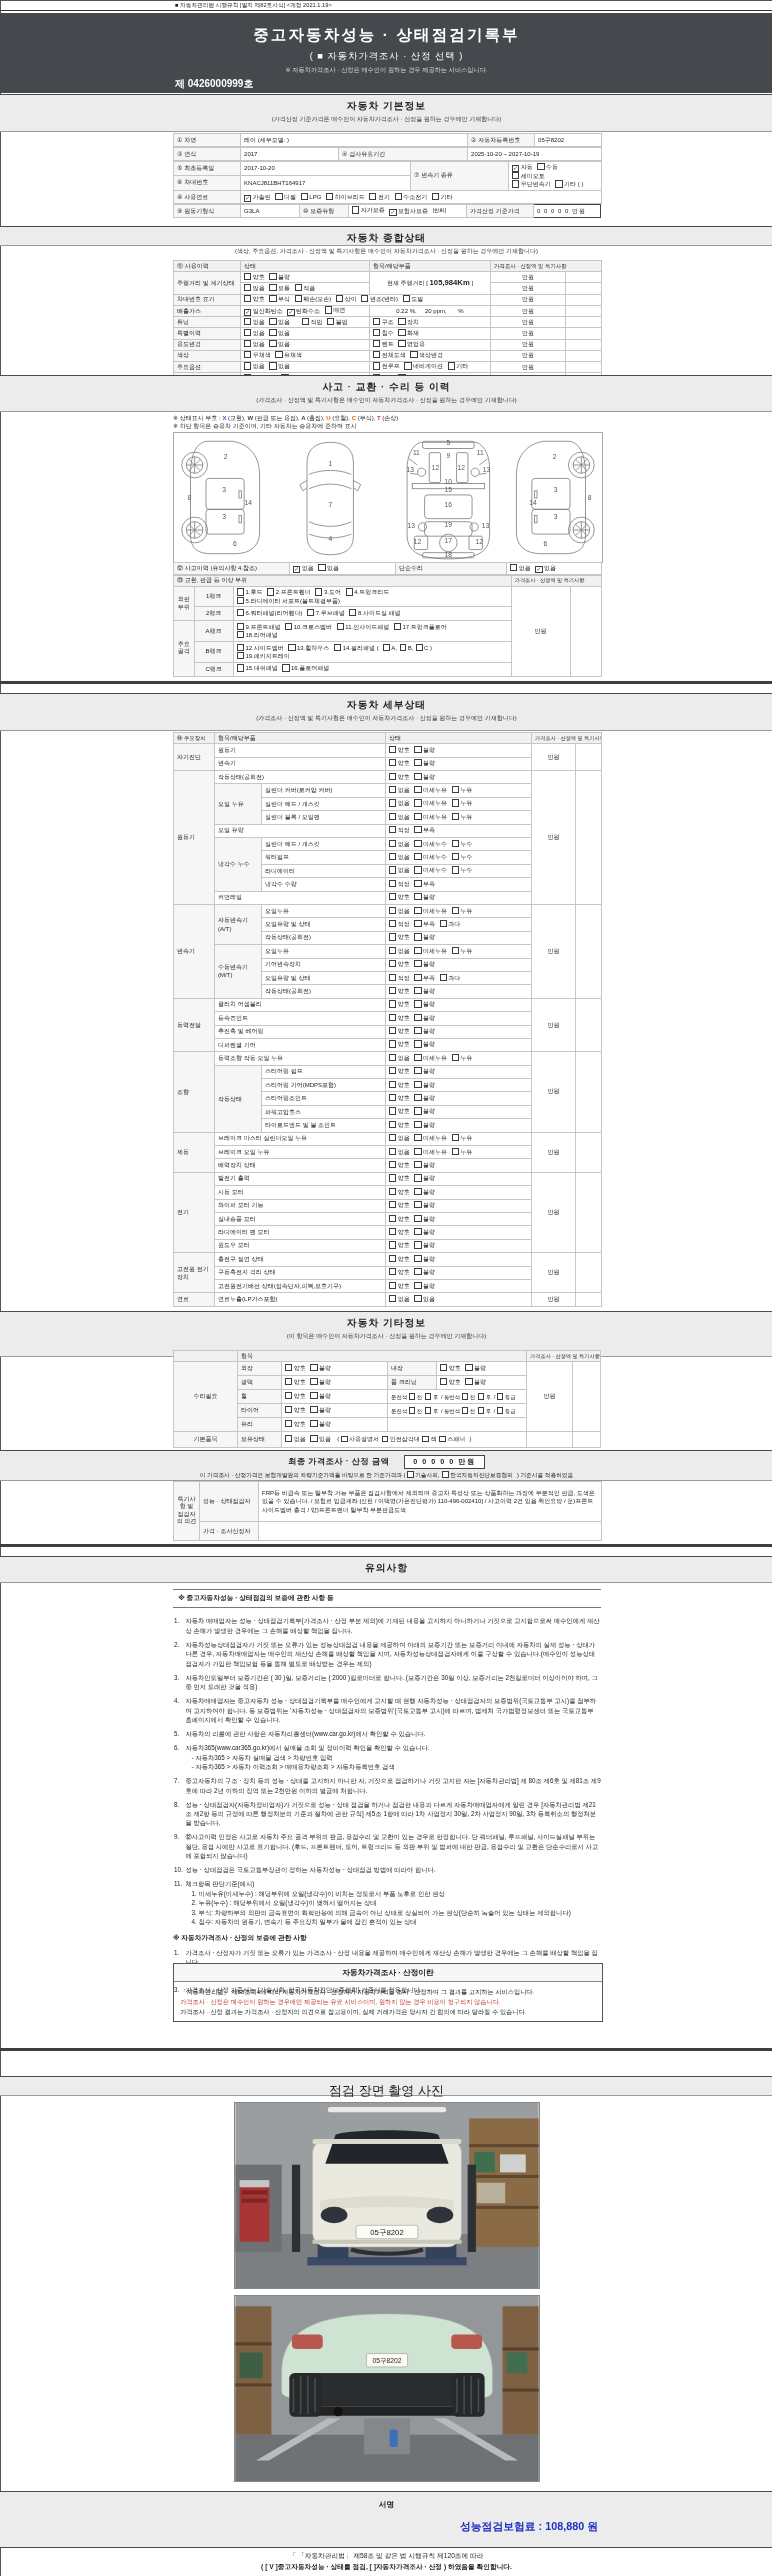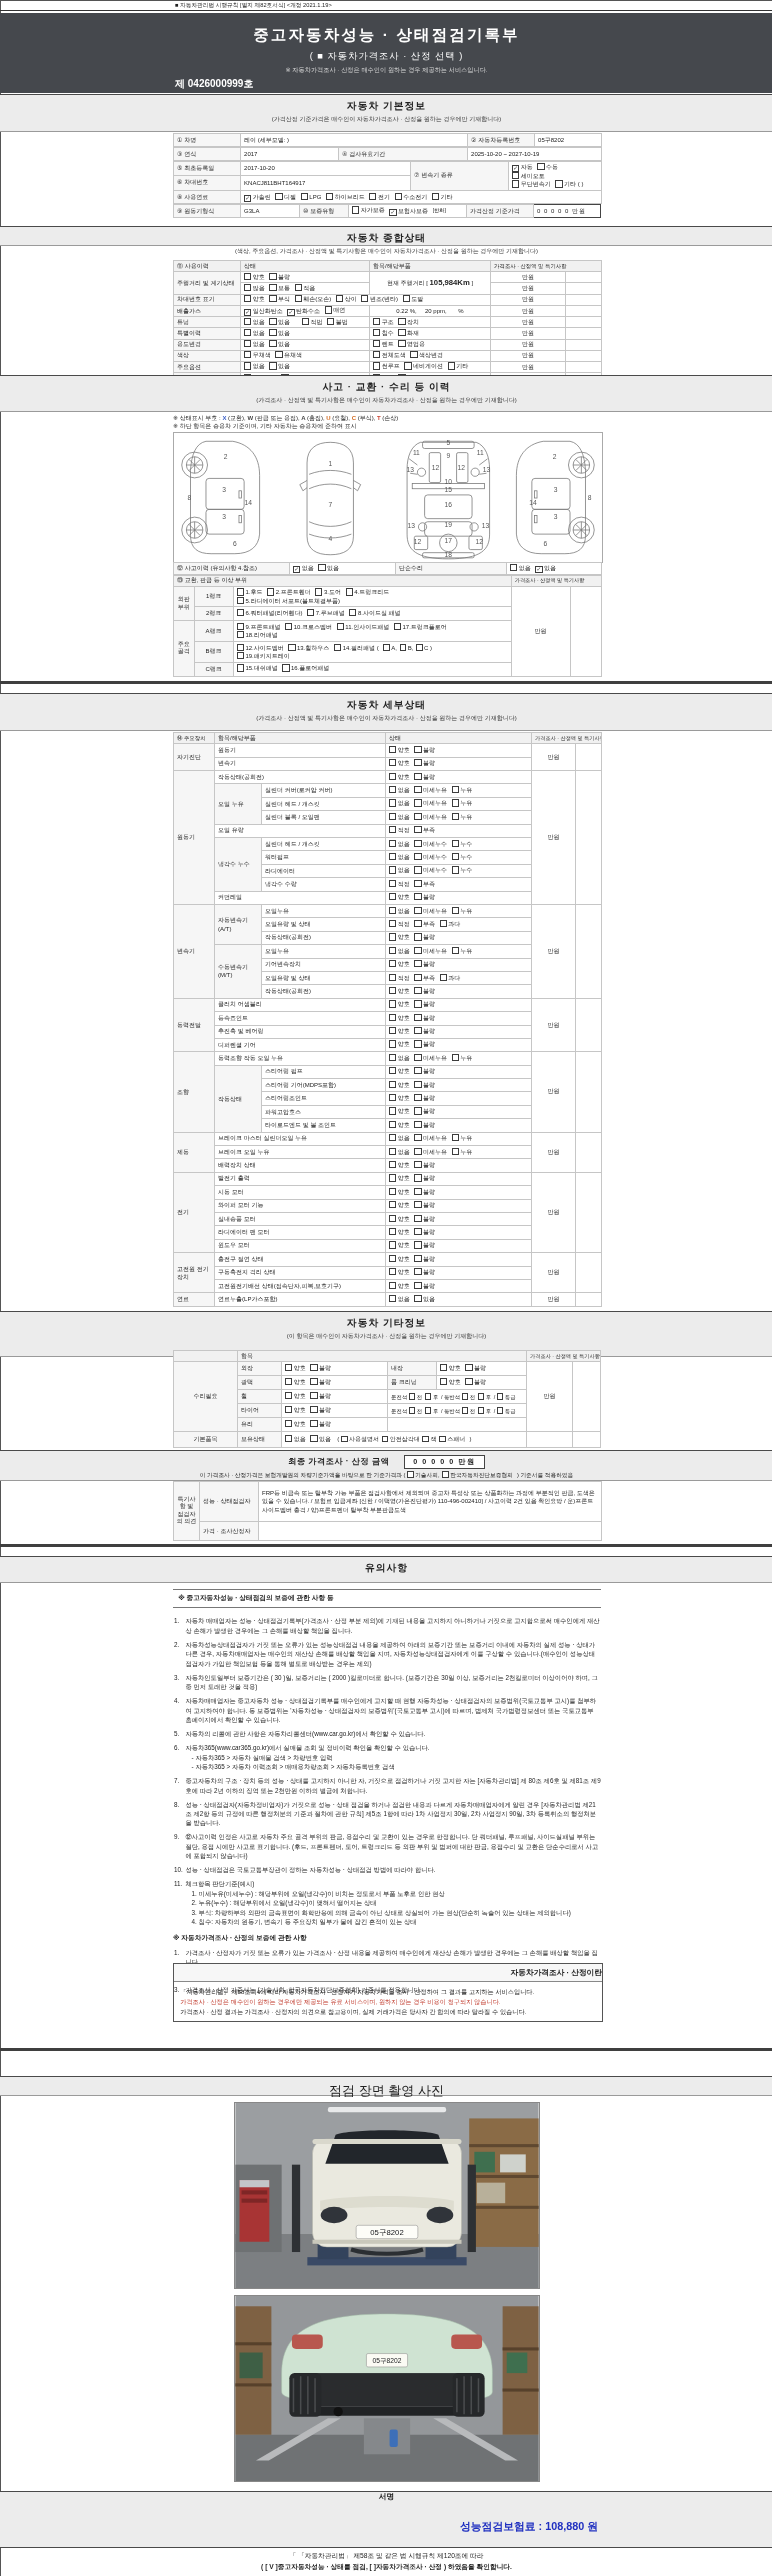--- a/index.html
+++ b/index.html
@@ -773,21 +773,21 @@
     </div>
   <div style="font-size:6.7px;font-weight:bold;margin:7.2px 0 5.2px 0;">※ 자동차가격조사 · 산정의 보증에 관한 사항</div>
   <div id="price-notice-items">
       <div class="ni"><span class="n">1.</span><span>가격조사 · 산정자가 거짓 또는 오류가 있는 가격조사 · 산정 내용을 제공하여 매수인에게 재산상 손해가 발생한 경우에는 그 손해를 배상할 책임을 집니다.</span></div>
       <div class="ni"><span class="n">2.</span><span>가격조사 · 산정 금액은 점검 당시 자동차의 상태를 기준으로 한 가격조사 · 산정자의 의견입니다.</span></div>
       <div class="ni"><span class="n">3.</span><span>가격조사 · 산정 기준서는 (기술사회, 한국자동차진단보증협회) 기준서를 적용합니다.</span></div>
     </div>
 </div>
 
 <div class="abs docx" style="top:1963px;border:1px solid #555;">
-  <div style="text-align:right;font-size:7.7px;font-weight:bold;border-bottom:0.5px solid #888;padding:3.6px 0;background:#f7f7f7;">자동차가격조사 · 산정이란</div>
+  <div style="text-align:center;font-size:7.7px;font-weight:bold;border-bottom:0.5px solid #888;padding:3.6px 0;background:#f7f7f7;">자동차가격조사 · 산정이란</div>
   <div style="padding:4.6px 6.2px;font-size:6.2px;line-height:1.6;">
     <div>「자동차관리법」 제58조의4에 따라 자동차가격조사 · 산정자가 자동차가격을 조사 · 산정하여 그 결과를 고지하는 서비스입니다.</div>
     <div style="color:#c0392b;">가격조사 · 산정은 매수인이 원하는 경우에만 제공되는 유료 서비스이며, 원하지 않는 경우 비용이 청구되지 않습니다.</div>
     <div>가격조사 · 산정 결과는 가격조사 · 산정자의 의견으로 참고용이며, 실제 거래가격은 당사자 간 합의에 따라 달라질 수 있습니다.</div>
   </div>
 </div>
 
 <div class="abs darkbar" style="top:2048px;"></div>
 
 <div class="abs band" style="top:2076px;height:19.6px;">
@@ -858,21 +858,21 @@
       <path d="M431,160 L431,226 M445,156 L445,230 M459,156 L459,230 M473,160 L473,226" stroke="#4a4c4e" stroke-width="3"></path>
     </g>
     <path d="M40,320 L180,238 L205,238 L65,320 Z" fill="#b8babc"></path>
     <path d="M550,320 L410,238 L385,238 L525,320 Z" fill="#b8babc"></path>
     <rect x="250" y="238" width="90" height="70" fill="#85888b"></rect>
     <rect x="300" y="260" width="16" height="34" rx="4" fill="#3d6fb8"></rect>
   </svg>
 </div>
 
 <div class="abs band" style="top:2491px;height:57px;border-bottom:1px solid #4a4a4a;">
-  <div style="font-size:7.7px;font-weight:bold;padding-top:0;">서명</div>
+  <div style="font-size:7.7px;font-weight:bold;padding-top:8px;">서명</div>
   <div class="fee" style="position:absolute;right:175px;top:28px;">성능점검보험료 : 108,880 원</div>
 </div>
 
 <div class="abs" style="left:0;top:2551px;width:773px;text-align:center;font-size:6.7px;line-height:1.6;">
   <div>「 「자동차관리법」 제58조 및 같은 법 시행규칙 제120조에 따라</div>
   <div style="font-weight:bold;">( [ V ]중고자동차성능 · 상태를 점검, [    ]자동차가격조사 · 산정 ) 하였음을 확인합니다.</div>
 </div>
 
 
 </body></html>

